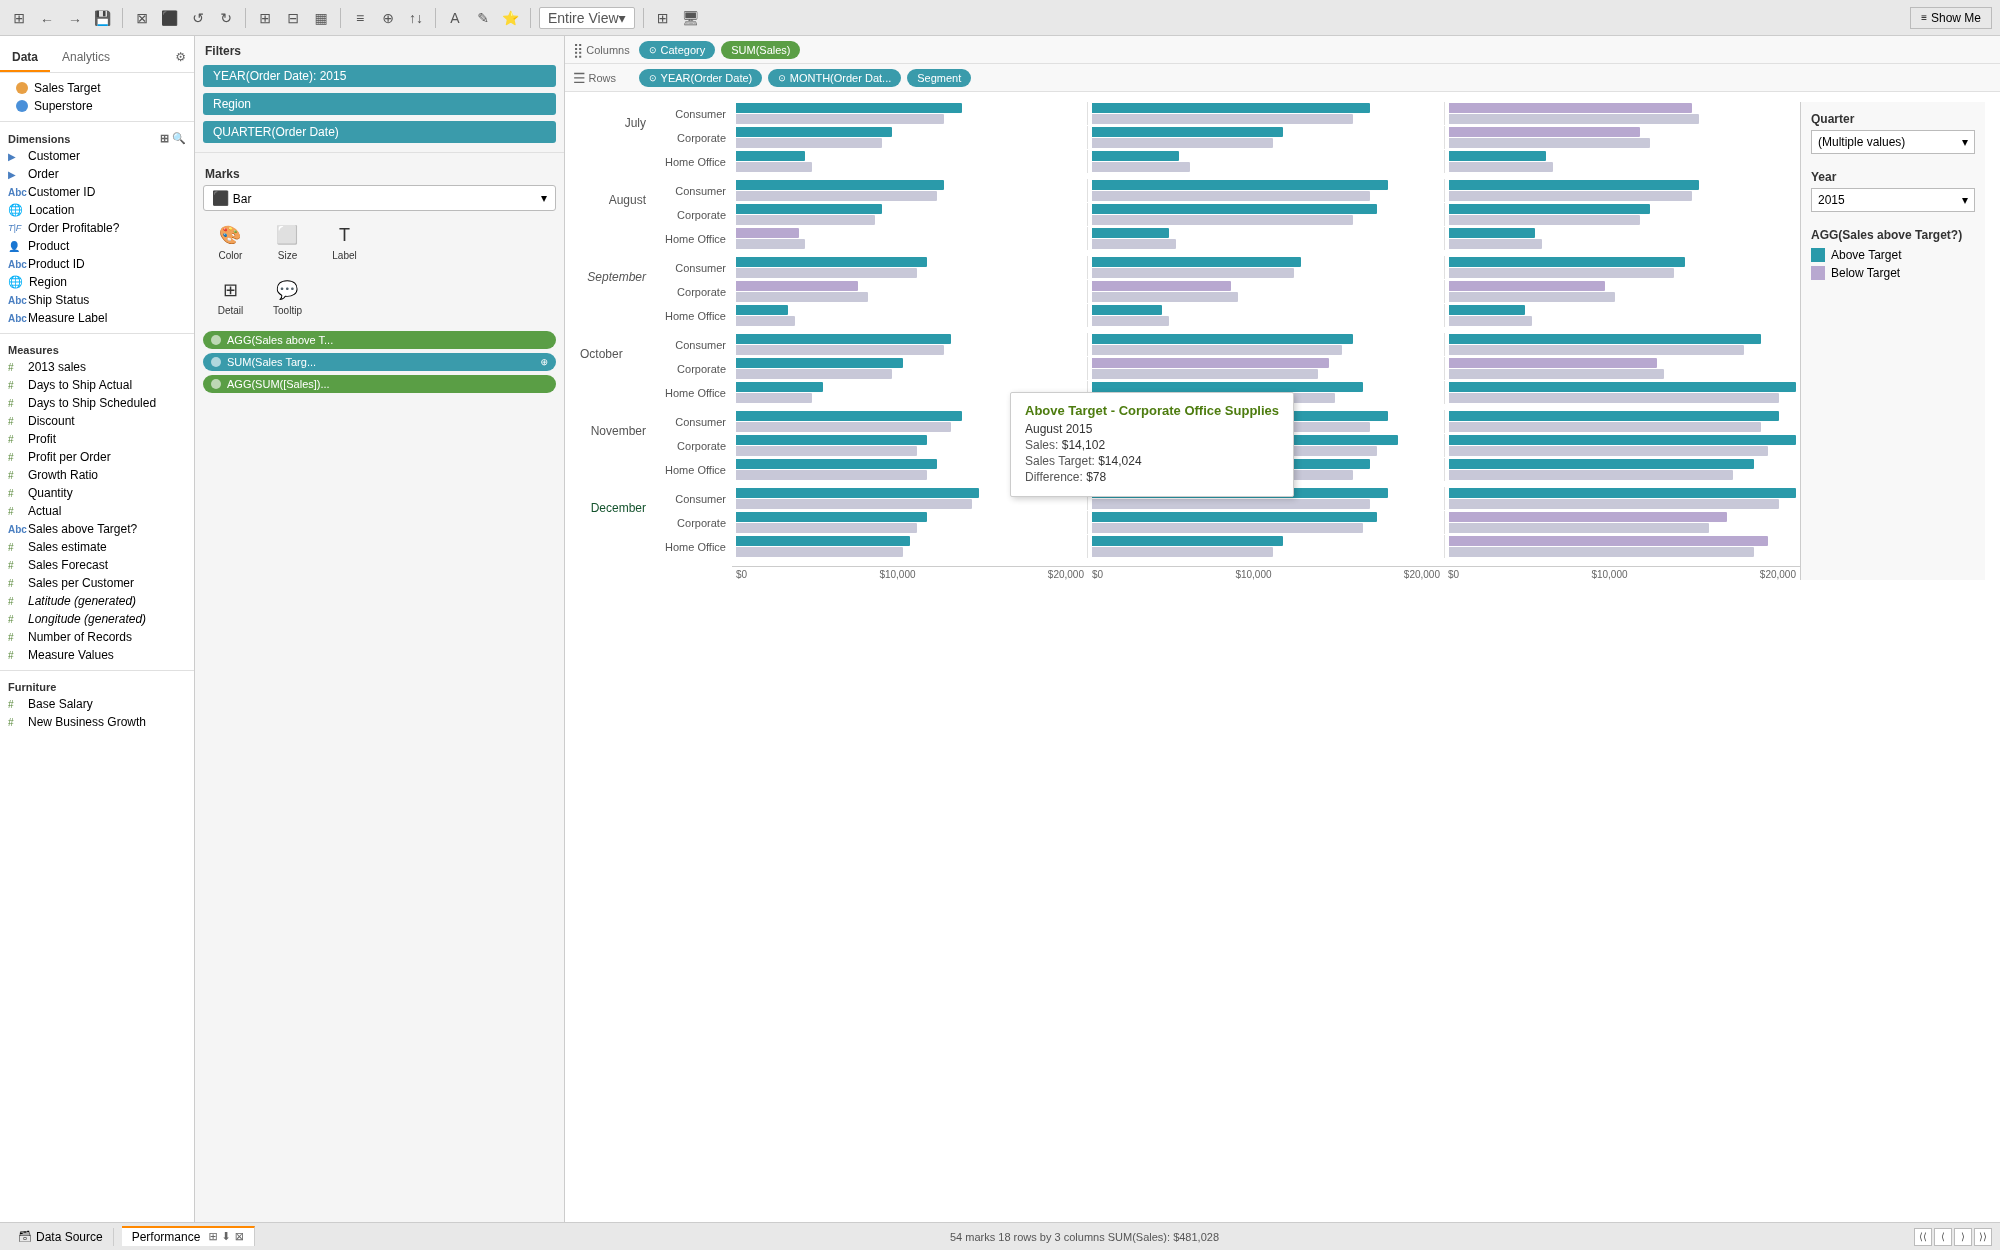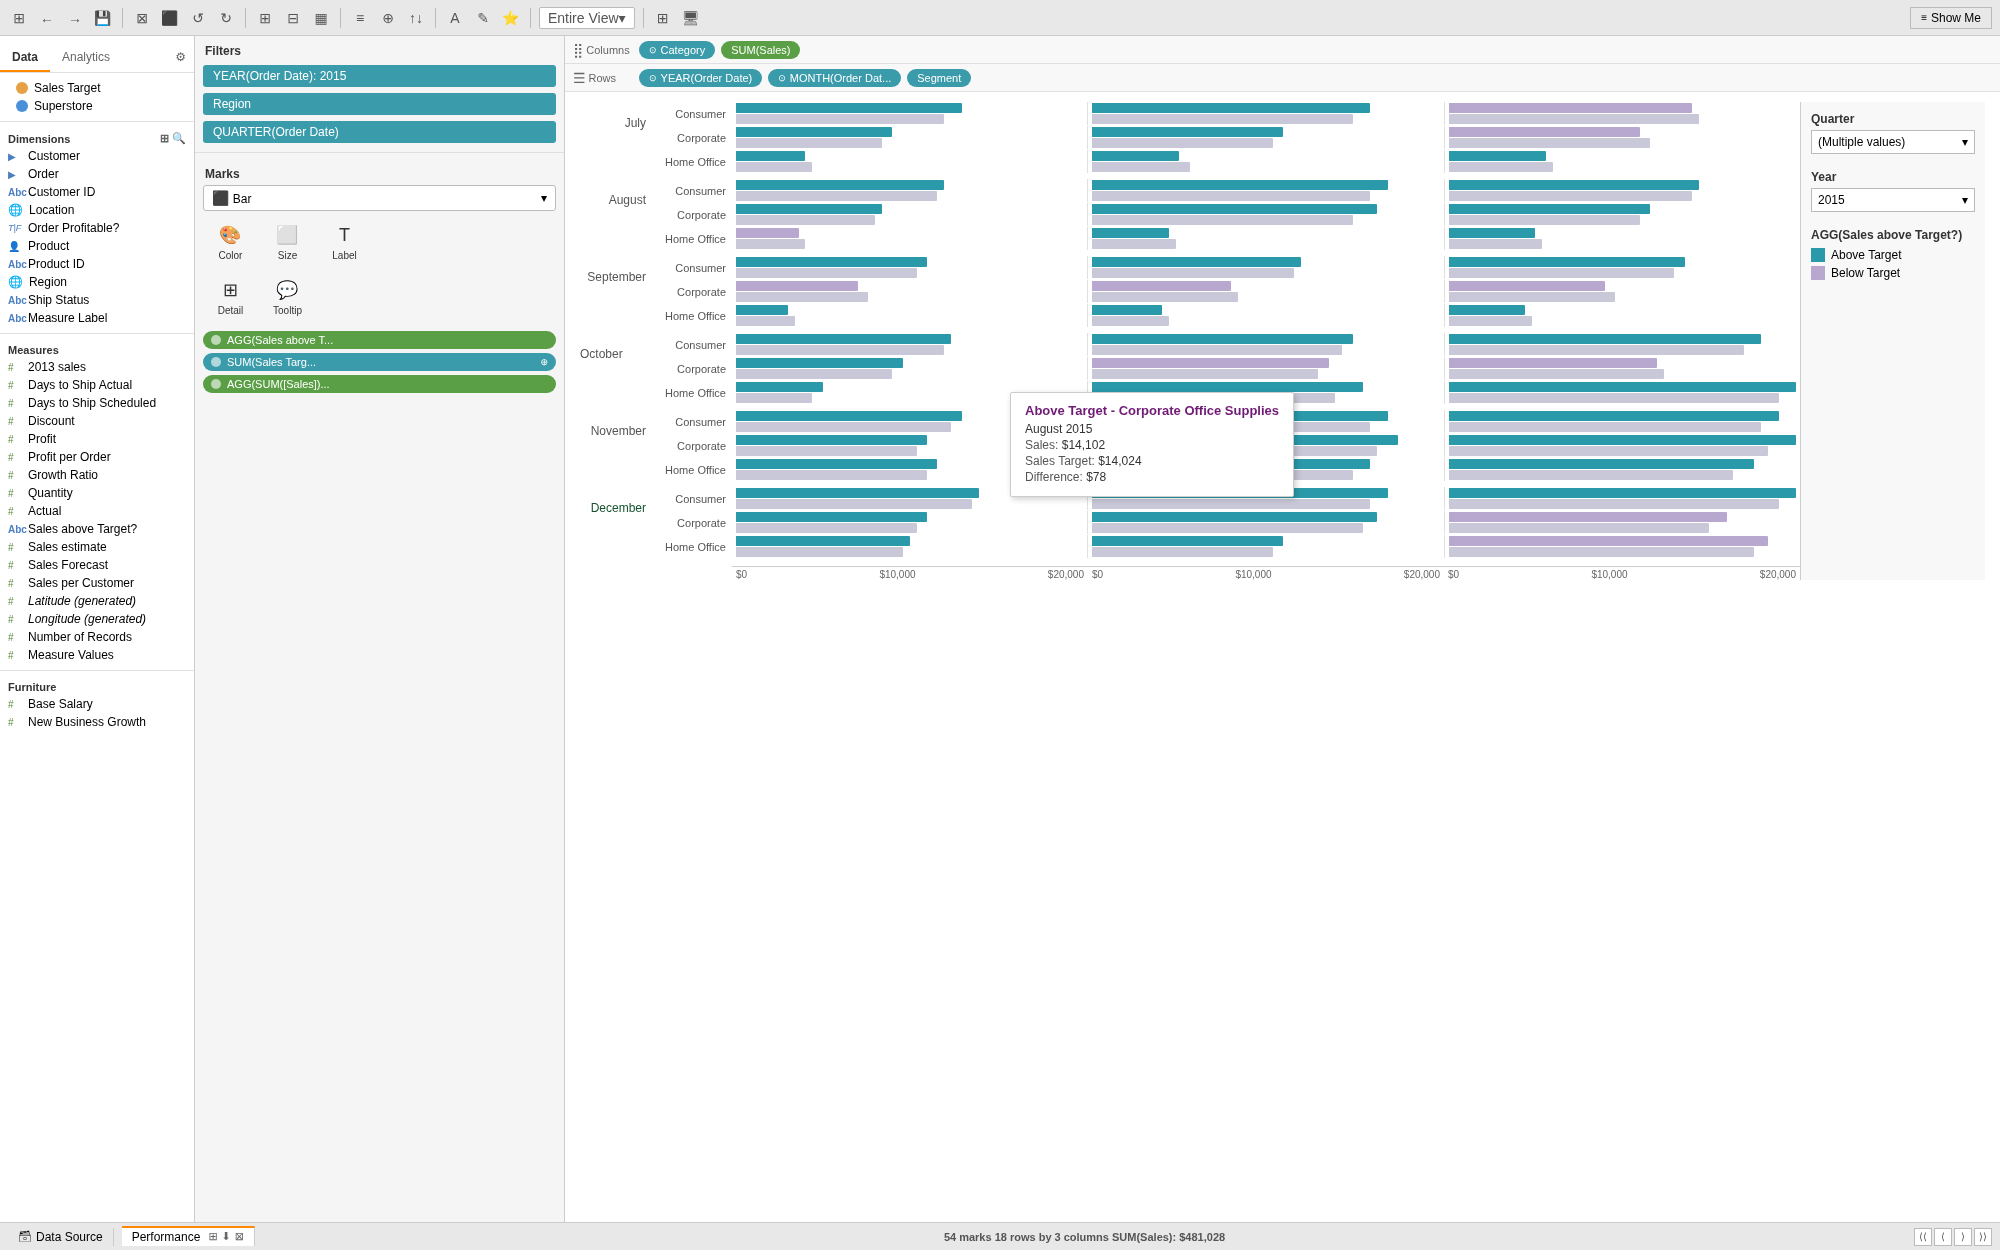--- a/index.html
+++ b/index.html
@@ -274,21 +274,20 @@
     }
     .tab-item.active {
       background: white;
       border-top: 2px solid #ff8800;
       margin-top: -2px;
     }
     .status-bar {
       font-size: 11px;
       color: #555;
       margin-left: auto;
-      font-weight: bold;
     }
     .tab-icons { display: flex; gap: 4px; margin-left: 4px; }
     .tab-icon { font-size: 11px; color: #666; cursor: pointer; }
 
     
     .tooltip {
       position: absolute;
       background: white;
       border: 1px solid #ccc;
       padding: 10px 14px;
@@ -296,21 +295,21 @@
       box-shadow: 2px 2px 6px rgba(0,0,0,0.2);
       font-size: 12px;
       min-width: 220px;
       z-index: 100;
       top: 290px;
       left: 430px;
     }
     .tooltip-title {
       font-size: 13px;
       font-weight: bold;
-      color: #701a75;
+      color: #4d7c0f;
       margin-bottom: 4px;
     }
     .tooltip-row { margin-bottom: 2px; color: #333; }
     .tooltip-label { color: #555; }
 
     
     .nav-arrows {
       display: flex;
       gap: 2px;
       margin-left: auto;
@@ -752,21 +751,21 @@
                     <div style="flex:1; display:flex; flex-direction:column; gap:1px;">
                       <div class="bar-teal" style="width:25%;"></div>
                       <div class="bar-gray" style="width:27%;"></div>
                     </div>
                   </div>
                 </div>
               </div>
             </div>
 
             <div style="display:flex; margin-bottom:2px;">
-              <div style="width:72px; font-size:12px; color:#555; padding-top:14px; flex-shrink:0; text-align:right; padding-right:6px;">September</div>
+              <div style="width:72px; font-size:12px; color:#555; padding-top:14px; flex-shrink:0; text-align:right; padding-right:6px;font-style:italic;">September</div>
               <div style="flex:1;">
                 <div style="display:flex; align-items:center; margin-bottom:1px;">
                   <div style="width:80px; font-size:11px; color:#555; text-align:right; padding-right:6px; flex-shrink:0;">Consumer</div>
                   <div style="flex:1; display:flex; border-right:1px solid #e0e0e0; padding:1px 4px;">
                     <div style="flex:1; display:flex; flex-direction:column; gap:1px;">
                       <div class="bar-teal" style="width:55%;"></div>
                       <div class="bar-gray" style="width:52%;"></div>
                     </div>
                   </div>
                   <div style="flex:1; display:flex; border-right:1px solid #e0e0e0; padding:1px 4px;">

